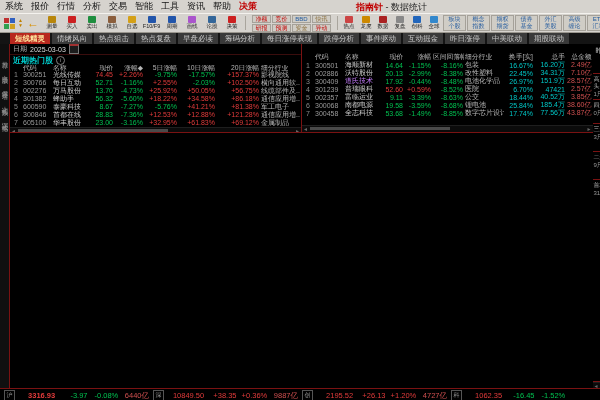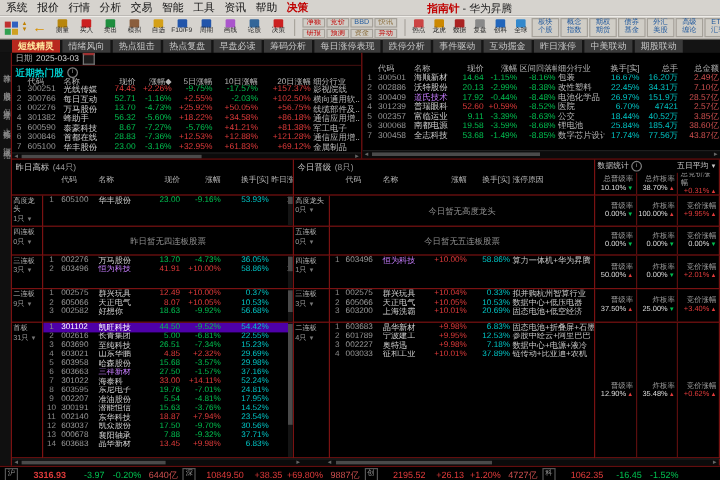--- a/index.html
+++ b/index.html
@@ -29,21 +29,21 @@
   .vr{width:1px;height:14px;background:#a9a59d;margin:0 3px;flex:none;}
   
   .tabbar{height:11px;background:#141414;display:flex;gap:2px;padding-left:10px;align-items:stretch;overflow:hidden;}
   .tab{background:#3a3a3a;color:#c8c8c8;font-size:7.5px;padding:0 5px;display:flex;align-items:center;white-space:nowrap;}
   .tab.active{background:#b8281e;color:#ffe9a0;font-weight:bold;}
   
   .main{display:flex;height:344px;}
   .vside{width:9px;background:#101010;border-right:1px solid #7a1212;display:flex;flex-direction:column;
          align-items:center;padding-top:12px;gap:12px;overflow:hidden;}
   .vlabel{writing-mode:vertical-rl;font-size:6.5px;color:#8f8f8f;letter-spacing:1px;}
-  .content{flex:1;display:flex;flex-direction:column;min-width:0;}
+  .content{flex:1;display:flex;min-width:0;}
   .toprow{height:88px;display:flex;border-bottom:1px solid #7a1212;}
   .hotpanel{width:291px;border-right:1px solid #7a1212;display:flex;flex-direction:column;overflow:hidden;}
   .pullpanel{flex:1;display:flex;flex-direction:column;min-width:0;overflow:hidden;}
   .daterow{height:10px;display:flex;align-items:center;gap:3px;font-size:7px;color:#b5b5b5;padding-left:3px;
            border-bottom:1px solid #3a0d0d;}
   .daterow .dval{color:#ddd;}
   .cal{width:8px;height:7px;border:1px solid #777;background:#1c1c1c;border-top:2px solid #a03030;display:inline-block;}
   .ptitle{height:10px;display:flex;align-items:center;gap:3px;padding-left:3px;
           color:#00cfcf;font-weight:bold;font-size:8px;}
   .inf{width:7px;height:7px;border:1px solid #808080;border-radius:50%;color:#aaa;font-size:5px;line-height:7px;
@@ -114,21 +114,21 @@
         <span class="mi">报价</span>
         <span class="mi">行情</span>
         <span class="mi">分析</span>
         <span class="mi">交易</span>
         <span class="mi">智能</span>
         <span class="mi">工具</span>
         <span class="mi">资讯</span>
         <span class="mi">帮助</span>
       </span>
     <span class="mi menu-hot">决策</span>
-    <span class="wtitle"><span class="logo">指南针</span> <span>- 华为昇腾</span></span>
+    <span class="wtitle"><span class="logo">指南针</span> <span>- 数据统计</span></span>
   </div>
 
   <div class="toolbar" id="toolbar">
     <span class="grid-ic">
         <i style="background:#c03030"></i>
         <i style="background:#3060c0"></i>
         <i style="background:#30a050"></i>
         <i style="background:#d0a020"></i>
       </span>
     <span class="arr-ud">
@@ -935,26 +935,26 @@
           </div>
         </div>
 
     </div>
   </div>
 
   <div class="statusbar" id="statusbar">
       <span class="mkic">沪</span>
       <span class="sv" style="width: 46px; color: rgb(226, 59, 59); font-weight: bold;">3316.93</span>
       <span class="sv" style="width: 36px; color: rgb(0, 192, 80);">-3.97</span>
-      <span class="sv" style="width: 34px; color: rgb(0, 192, 80);">-0.20%</span>
+      <span class="sv" style="width: 34px; color: rgb(0, 192, 80);">-0.08%</span>
       <span class="sv" style="width: 34px; color: rgb(208, 80, 80);">6440亿</span>
       <span class="mkic">深</span>
       <span class="sv" style="width: 46px; color: rgb(226, 59, 59);">10849.50</span>
       <span class="sv" style="width: 36px; color: rgb(226, 59, 59);">+38.35</span>
-      <span class="sv" style="width: 34px; color: rgb(226, 59, 59);">+69.80%</span>
+      <span class="sv" style="width: 34px; color: rgb(226, 59, 59);">+0.36%</span>
       <span class="sv" style="width: 34px; color: rgb(208, 80, 80);">9887亿</span>
       <span class="mkic">创</span>
       <span class="sv" style="width: 46px; color: rgb(226, 59, 59);">2195.52</span>
       <span class="sv" style="width: 36px; color: rgb(226, 59, 59);">+26.13</span>
       <span class="sv" style="width: 34px; color: rgb(226, 59, 59);">+1.20%</span>
       <span class="sv" style="width: 34px; color: rgb(208, 80, 80);">4727亿</span>
       <span class="mkic">科</span>
       <span class="sv" style="width: 46px; color: rgb(226, 59, 59);">1062.35</span>
       <span class="sv" style="width: 36px; color: rgb(0, 192, 80);">-16.45</span>
       <span class="sv" style="width: 34px; color: rgb(0, 192, 80);">-1.52%</span>

